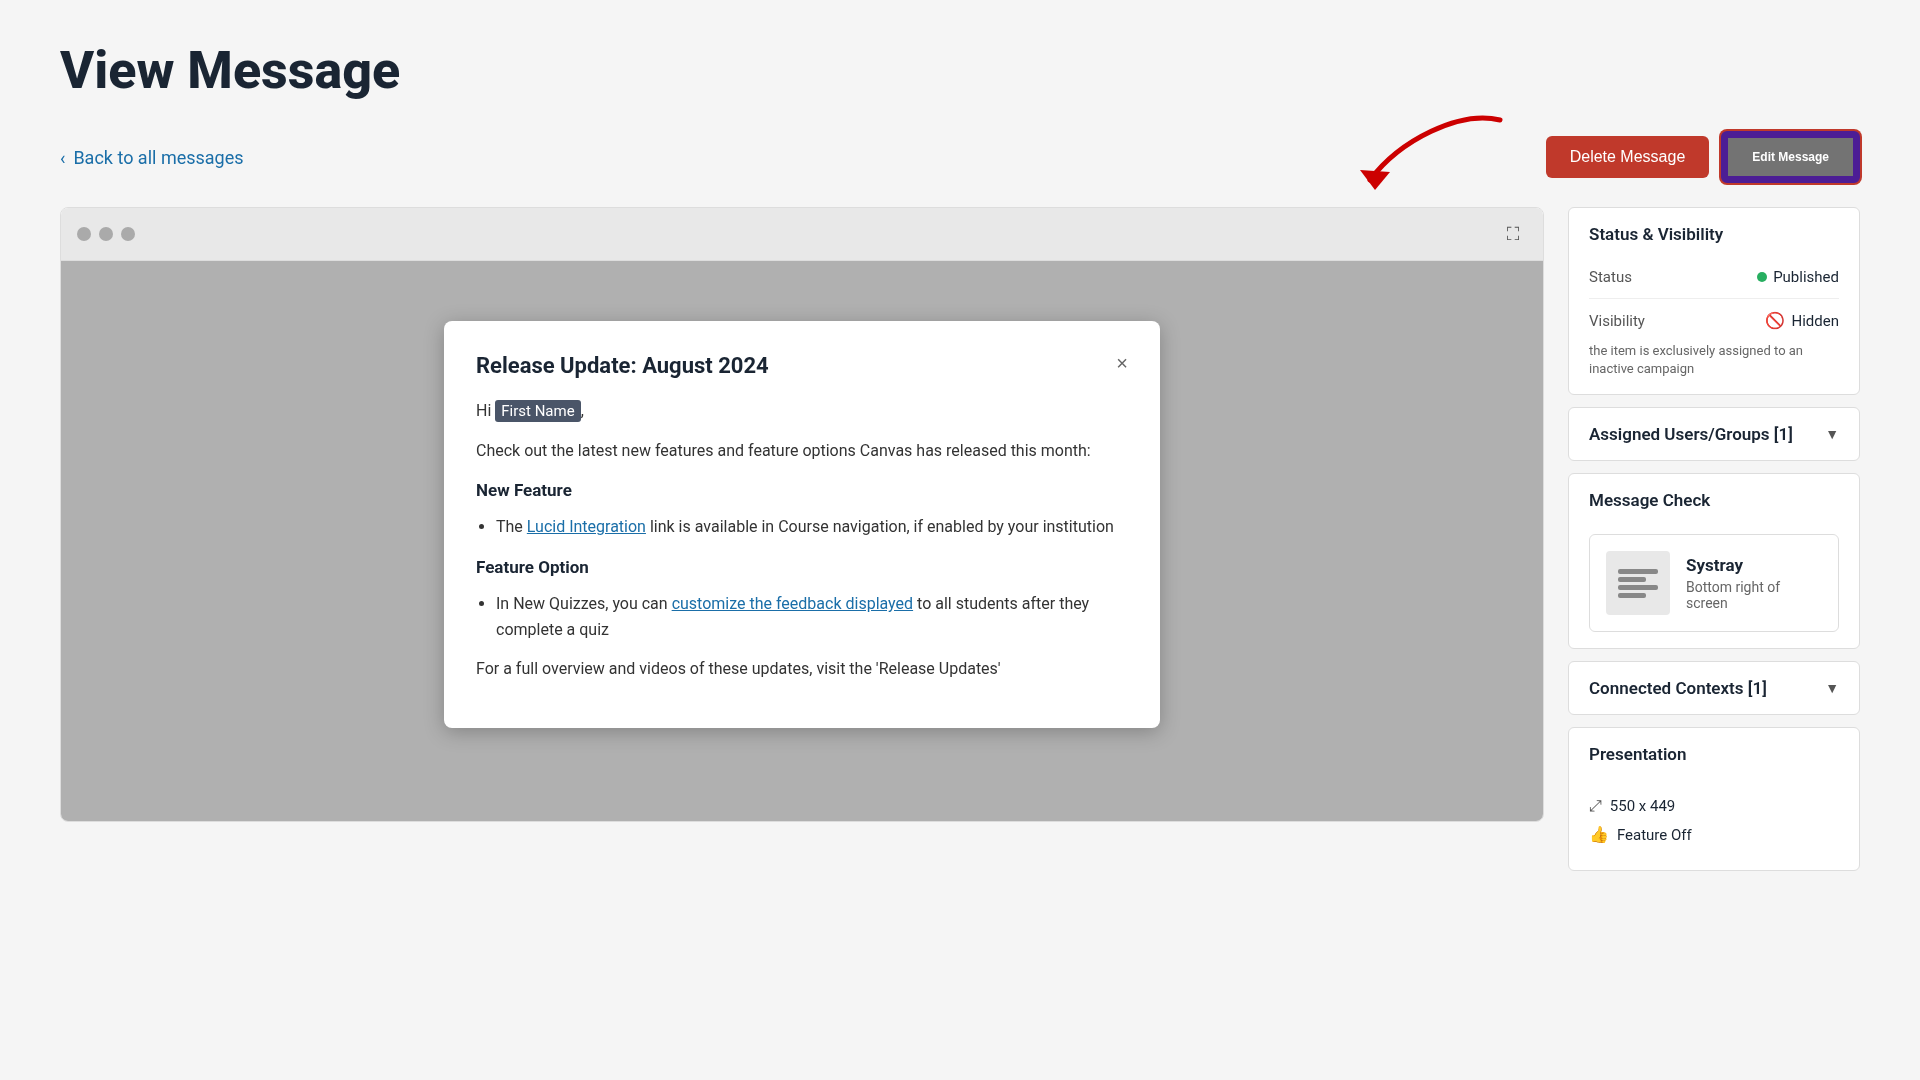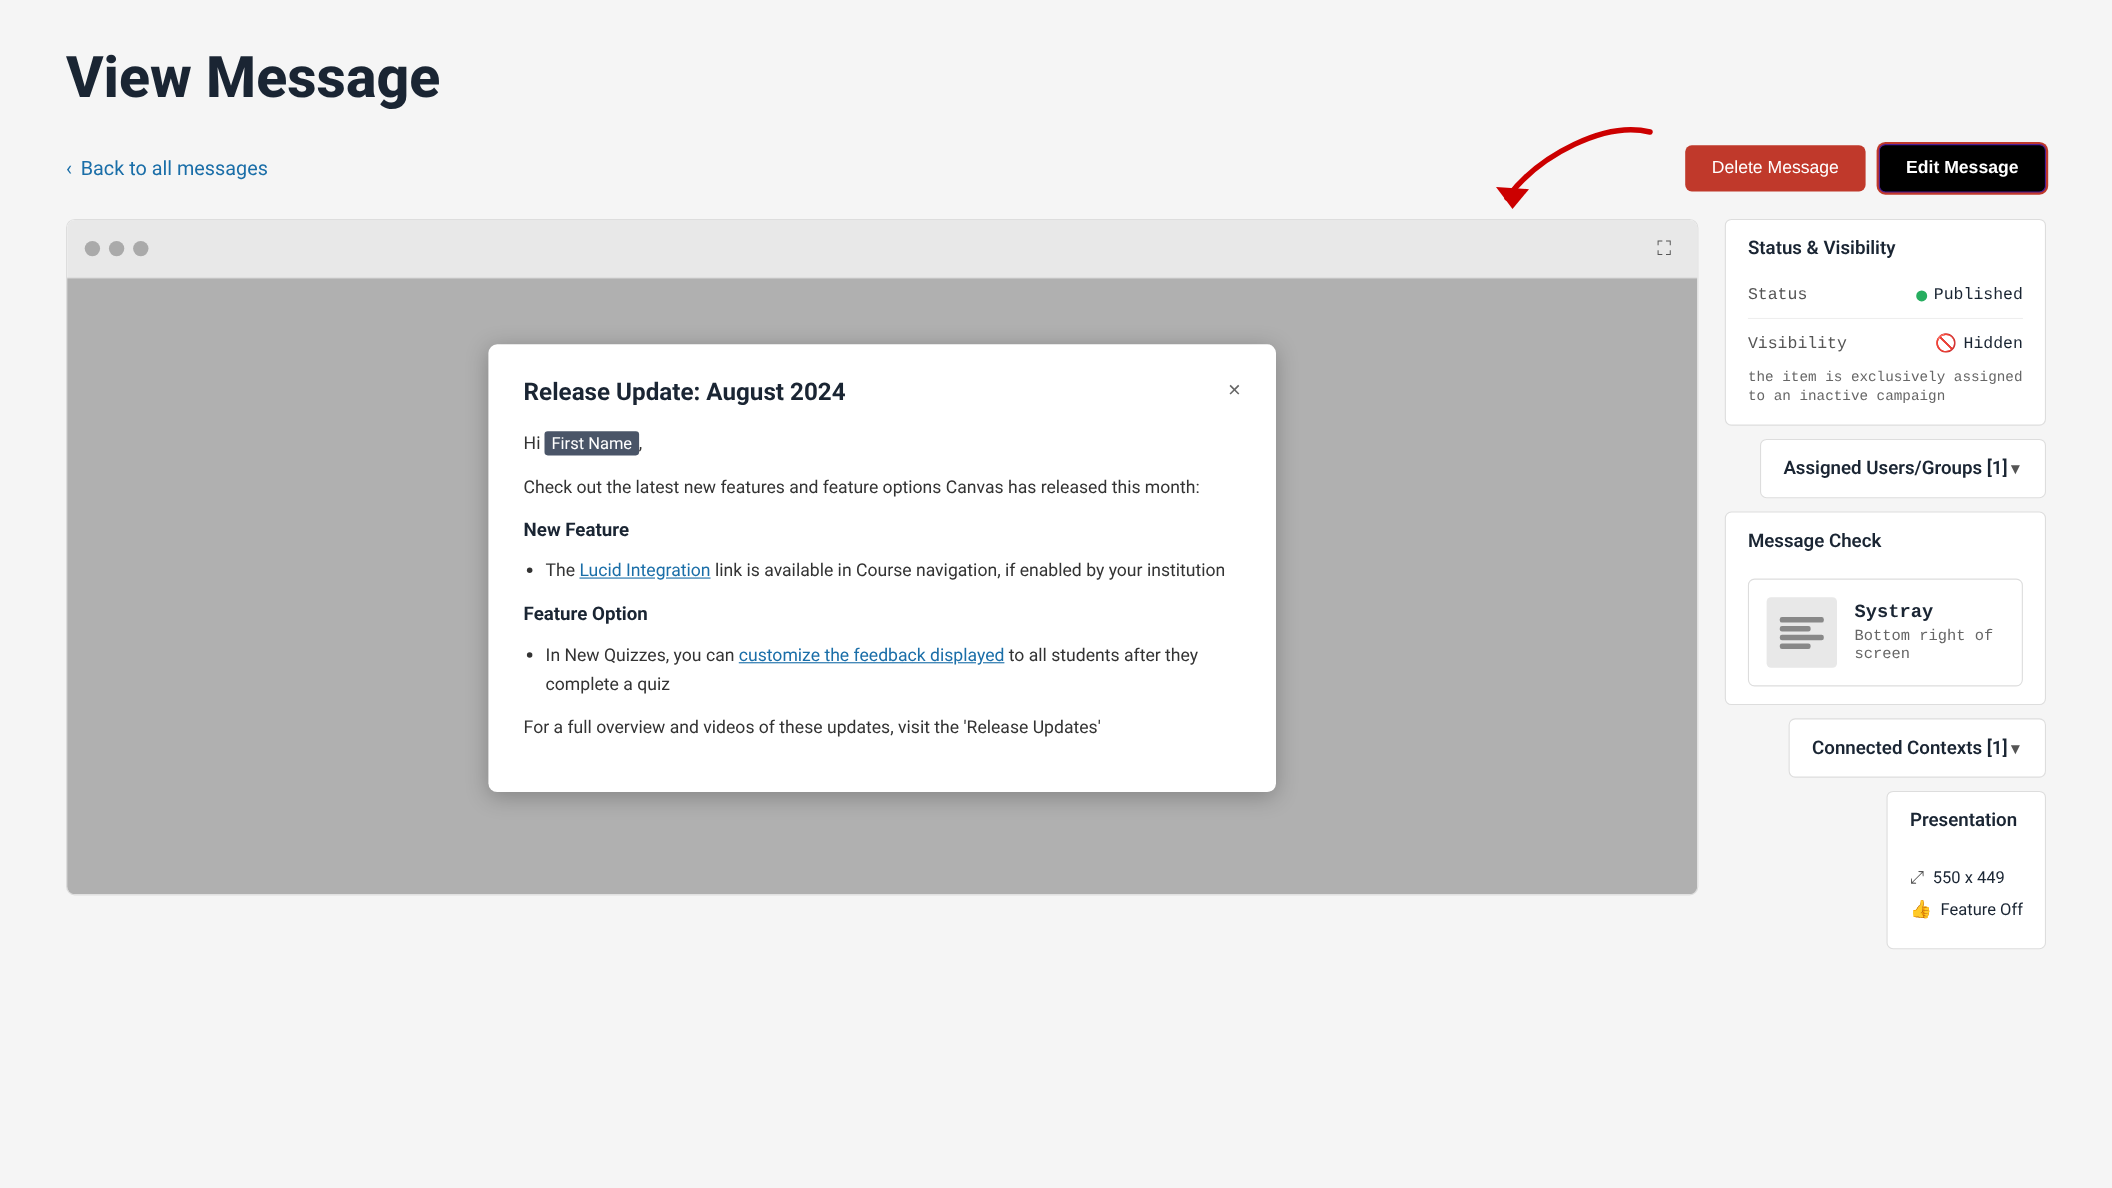--- a/index.html
+++ b/index.html
@@ -57,26 +57,26 @@
       color: white;
       border: none;
       padding: 12px 24px;
       border-radius: 6px;
       font-size: 16px;
       cursor: pointer;
       font-weight: 500;
     }
 
     .btn-edit {
-      background: #000000;
+      background: #737373;
       color: white;
-      border: 1px solid #4c1d95;
+      border: 7px solid #4c1d95;
       padding: 12px 24px;
       border-radius: 6px;
-      font-size: 16px;
+      font-size: 12px;
       cursor: pointer;
       font-weight: 600;
       box-shadow: 0 0 0 2px #c0392b;
     }
 
     .main-content {
       display: flex;
       gap: 24px;
       align-items: flex-start;
     }
@@ -204,21 +204,20 @@
       text-decoration: underline;
       cursor: pointer;
     }
 
     
     .sidebar {
       width: 292px;
       display: flex;
       flex-direction: column;
       gap: 0;
-      align-items: flex-end;
     }
 
     .sidebar-section {
       background: white;
       border: 1px solid #ddd;
       border-radius: 6px;
       margin-bottom: 12px;
       overflow: hidden;
     }
 
@@ -228,21 +227,20 @@
       font-weight: 600;
       color: #1a2533;
       display: flex;
       align-items: center;
       justify-content: space-between;
       cursor: pointer;
     }
 
     .sidebar-section-body {
       padding: 0 20px 16px;
-      font-family: Liberation Mono, monospace;
     }
 
     .status-row {
       display: flex;
       justify-content: space-between;
       align-items: center;
       padding: 8px 0;
       font-size: 15px;
     }
 

